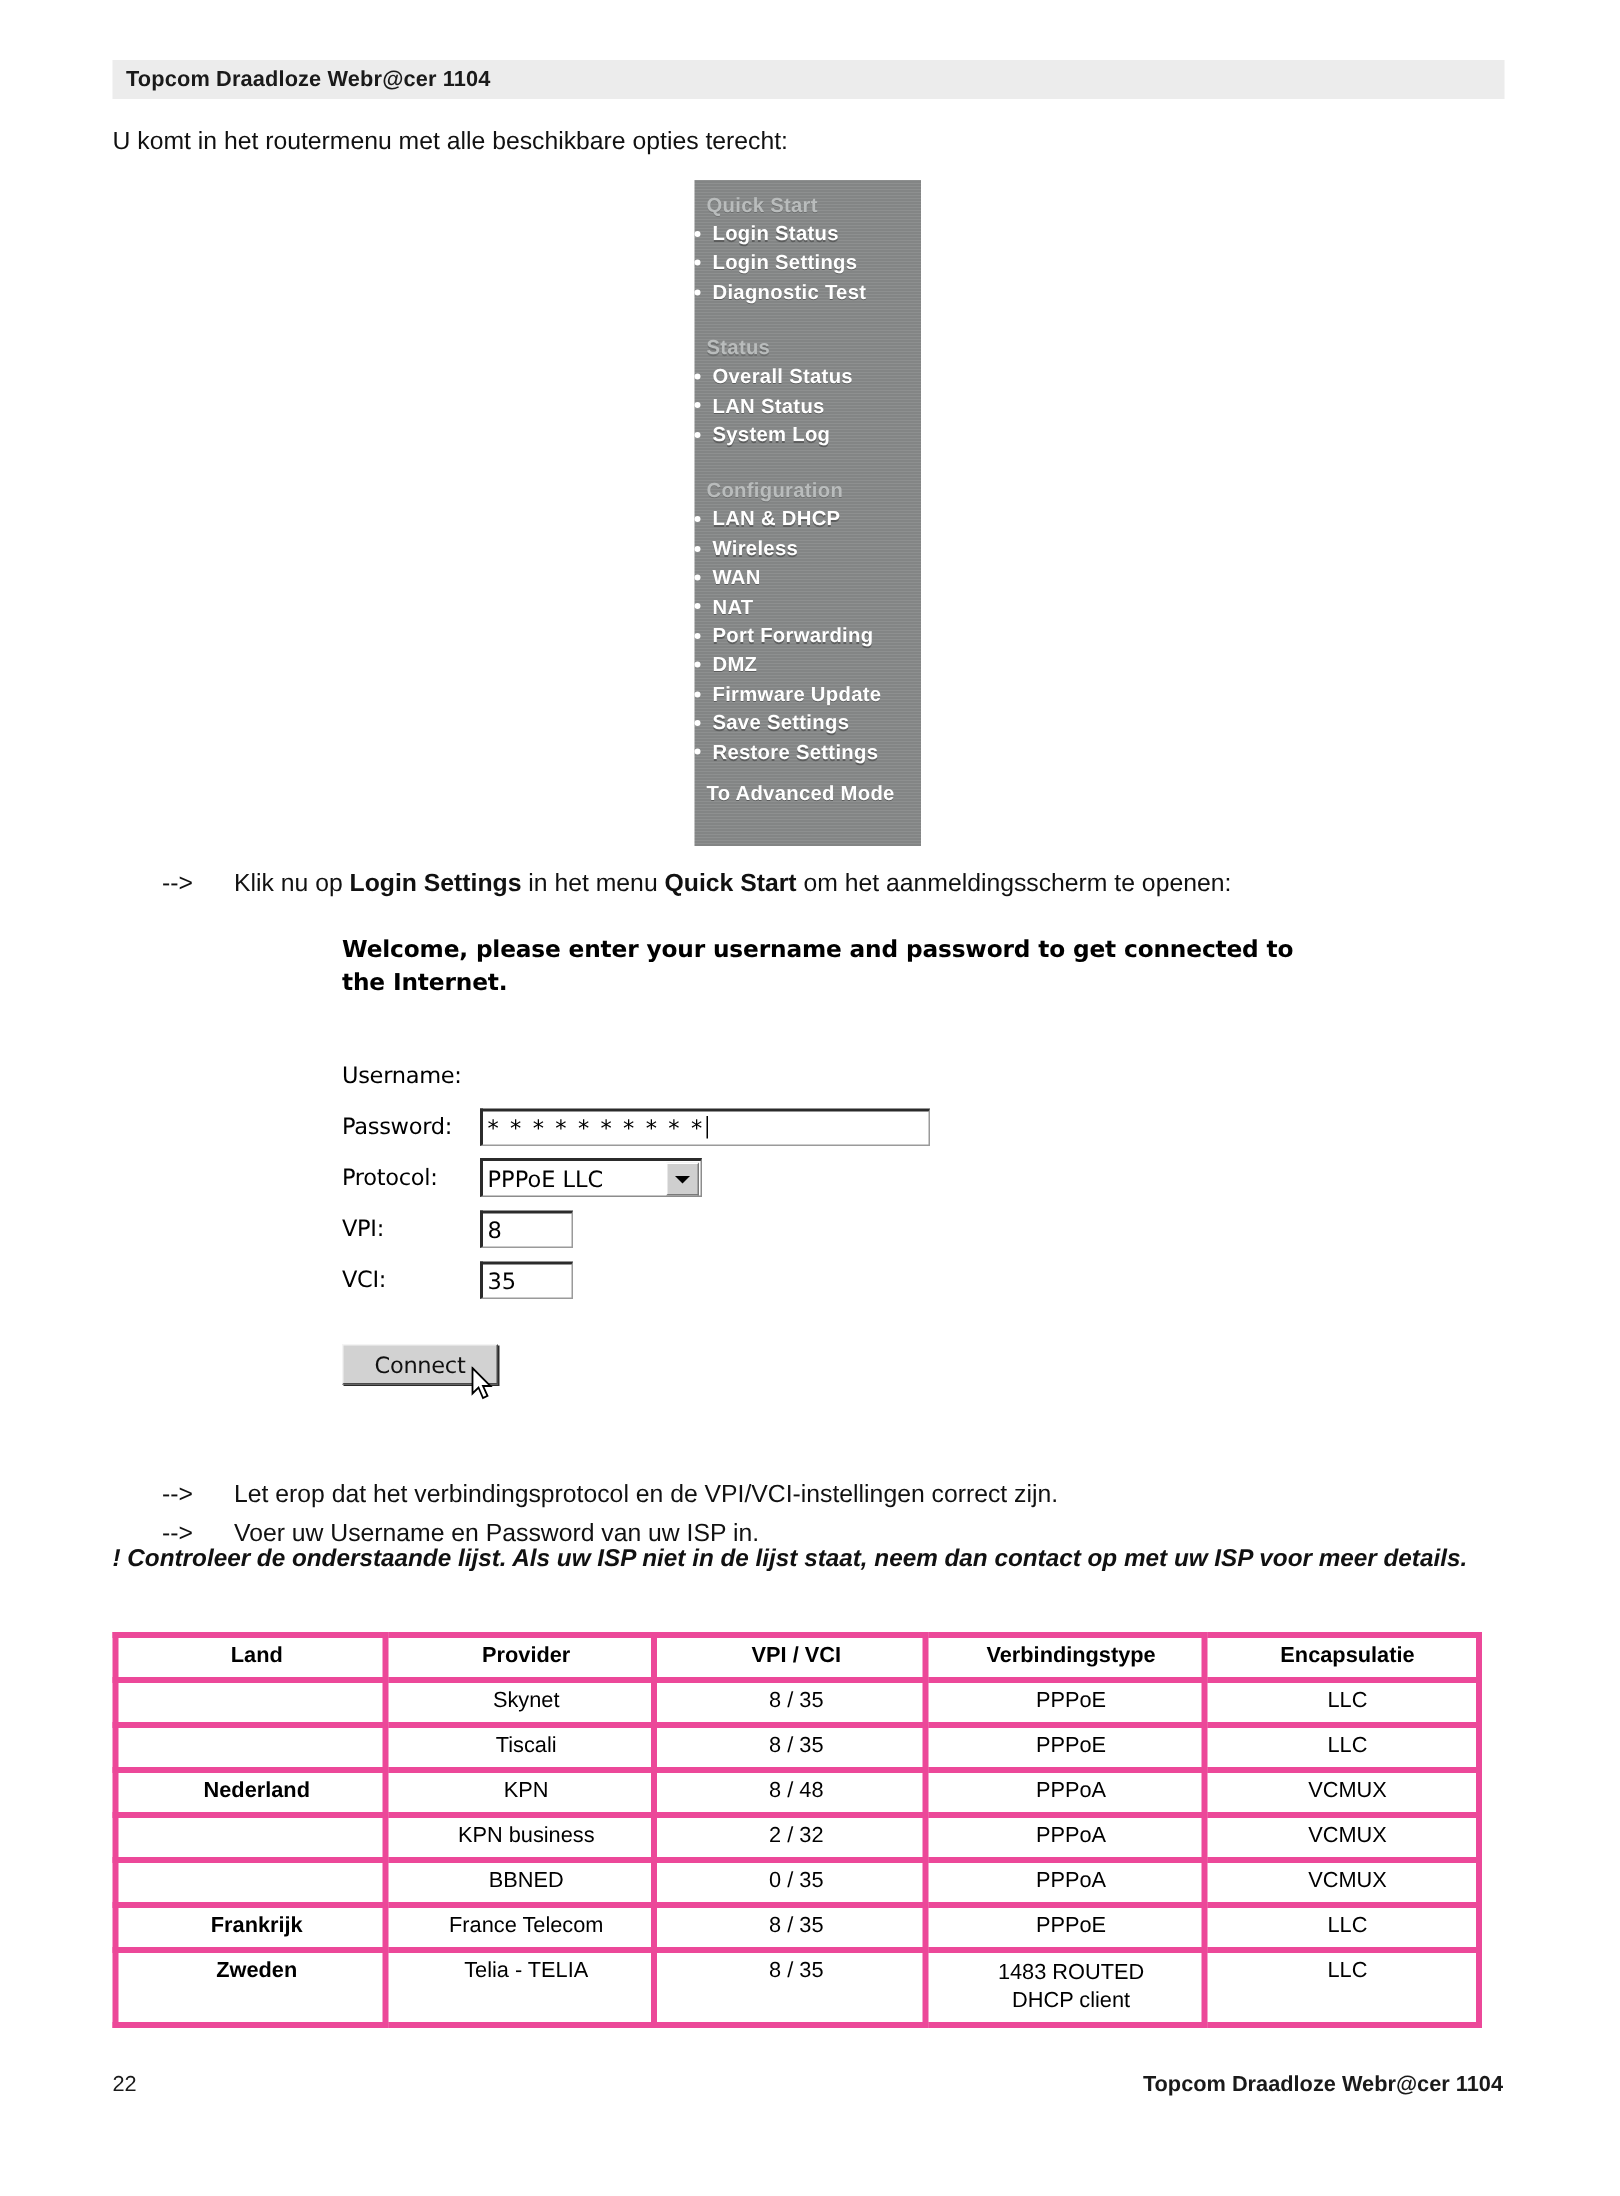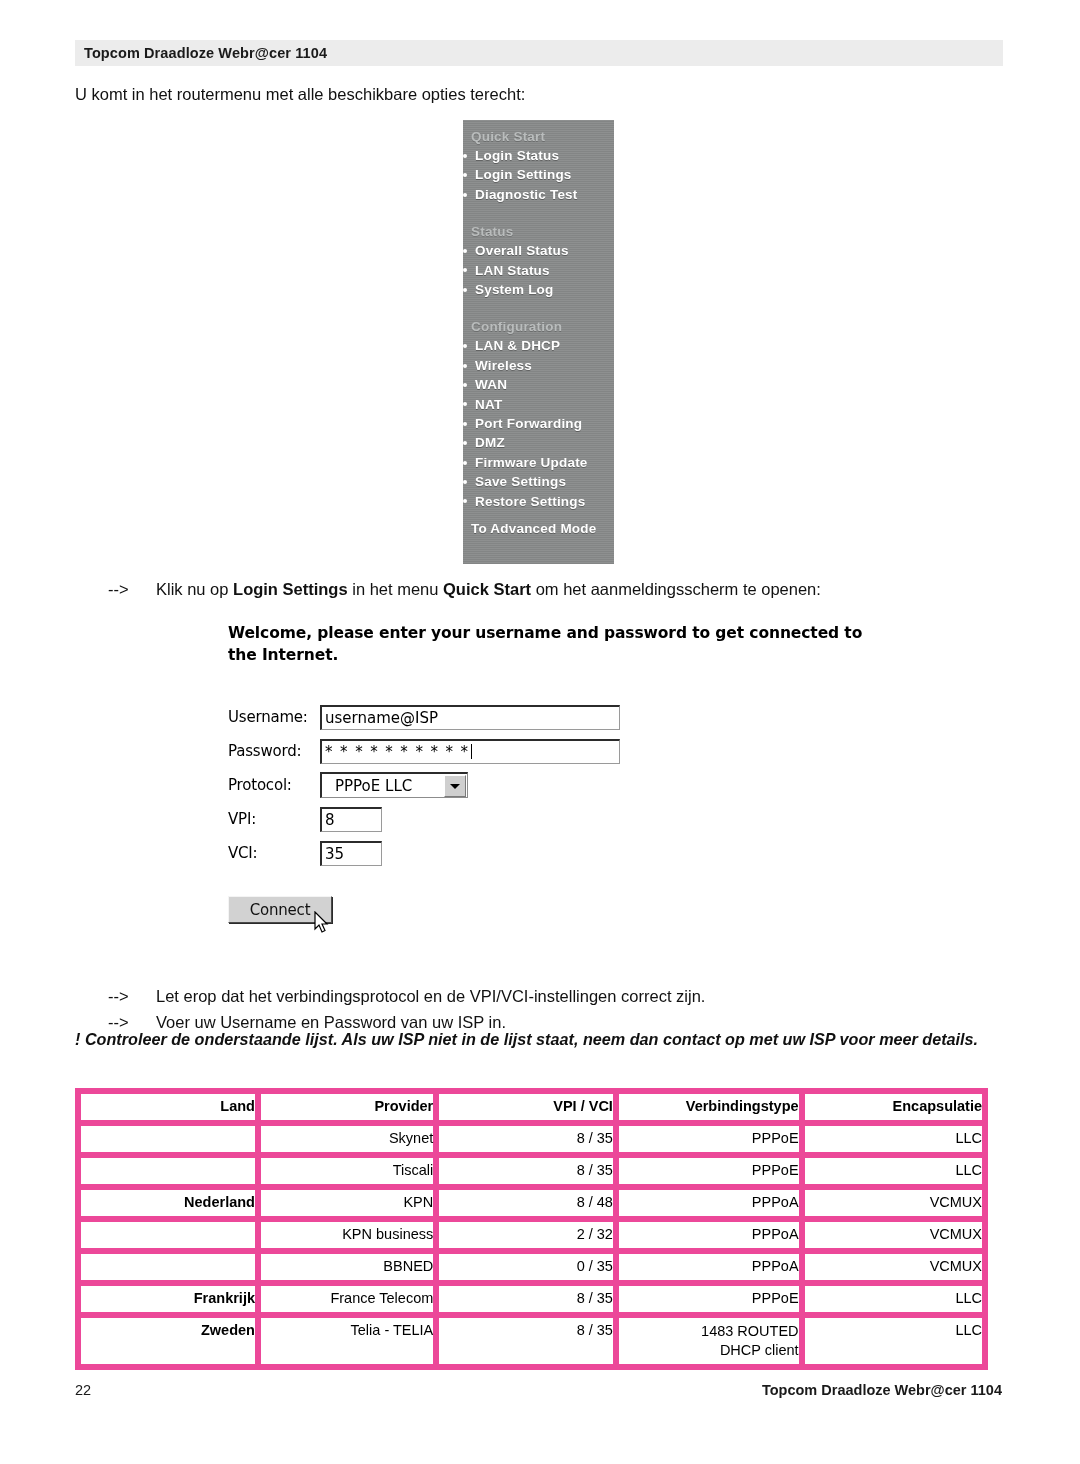--- a/index.html
+++ b/index.html
@@ -183,21 +183,21 @@
     width: 148px;
     height: 26px;
     border: 1px solid #8c8c8c;
     border-top: 2px solid #2b2b2b;
     border-left: 2px solid #2b2b2b;
     background: #ffffff;
     display: flex;
     align-items: center;
     position: relative;
     font-size: 15px;
-    padding-left: 13px;
+    padding-left: 3px;
   }
   .fselect .arrowbtn {
     position: absolute;
     right: 1px;
     top: 1px;
     width: 20px;
     height: 20px;
     background: #cfcfcf;
     border: 1px solid #ffffff;
     border-right-color: #7a7a7a;
@@ -260,23 +260,23 @@
   
   table.isp {
     position: absolute;
     left: 75px;
     top: 1088px;
     width: 913px;
     border-collapse: collapse;
     font-size: 14.5px;
   }
   table.isp td, table.isp th {
-    border: 6px solid #ec4899;
+    border: 4px solid #ec4899;
     padding: 4px 0 4px 8px;
-    text-align: right;
+    text-align: center;
     vertical-align: top;
     font-weight: normal;
     height: 18px;
   }
   table.isp thead th {
     font-weight: bold;
   }
   table.isp td.b { font-weight: bold; }
   .c1 { width: 181px; }
   .c2 { width: 181px; }
@@ -396,21 +396,20 @@
   <span class="arr">--&gt;</span><span>Klik nu op </span><b>Login Settings</b><span> in het menu </span><b>Quick Start</b><span> om het aanmeldingsscherm te openen:</span>
 </div>
 
 <div class="login-shot">
   <div class="ls-title">Welcome, please enter your username and password to get connected to the Internet.</div>
 
   <div class="form-rows">
 
     <div class="frow">
       <span class="flabel">Username:</span>
-      <span class="fbox wide">username@ISP</span>
     </div>
 
     <div class="frow">
       <span class="flabel">Password:</span>
       <span class="fbox wide"><span class="pw-val">* * * * * * * * * *</span><span class="pw-caret"></span></span>
     </div>
 
     <div class="frow">
       <span class="flabel">Protocol:</span>
       <span class="fselect">

